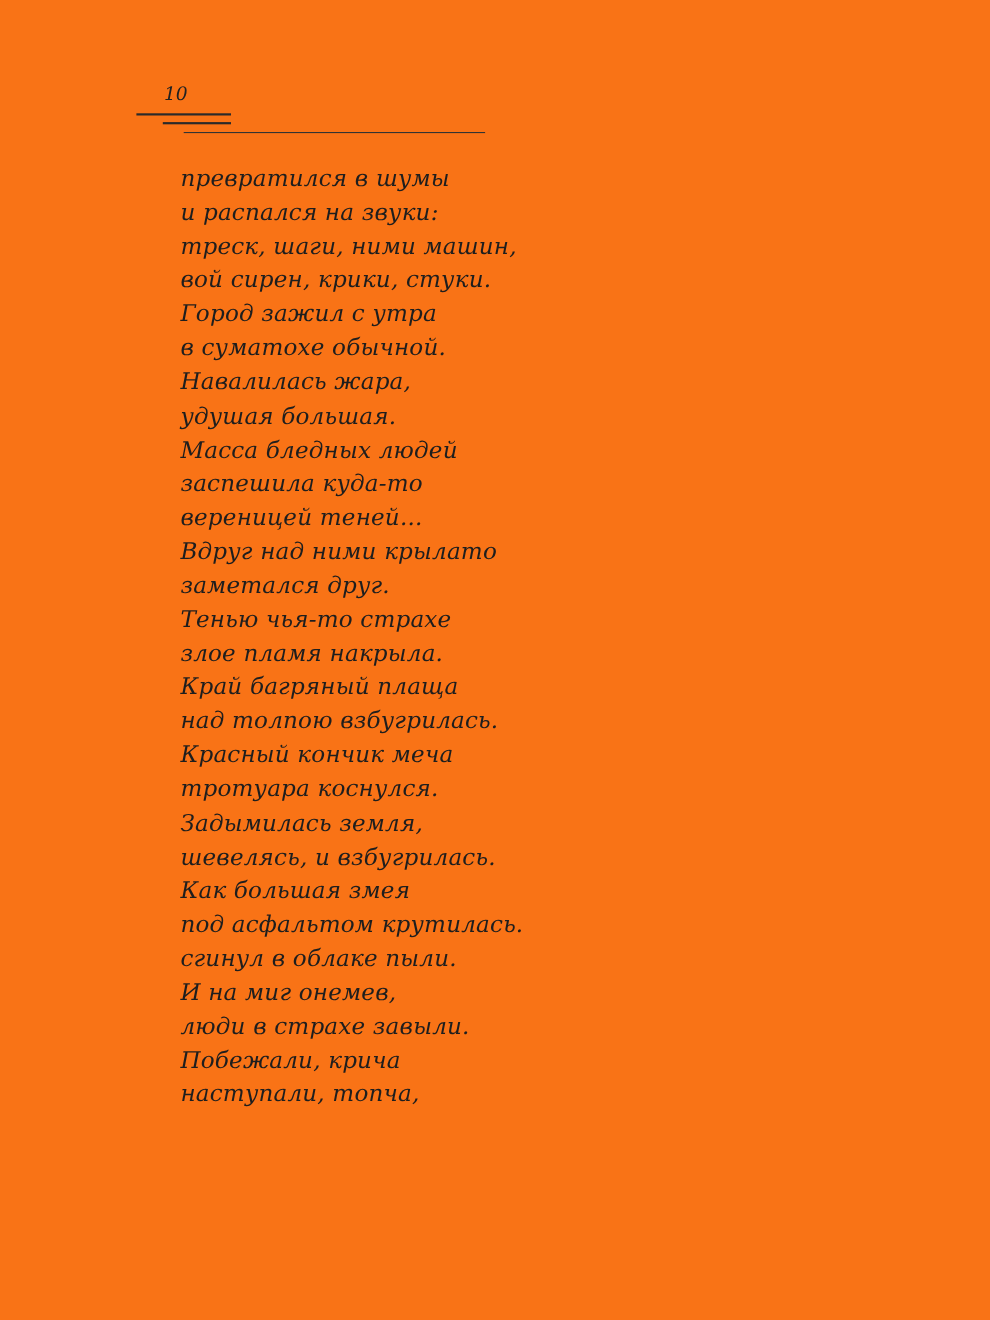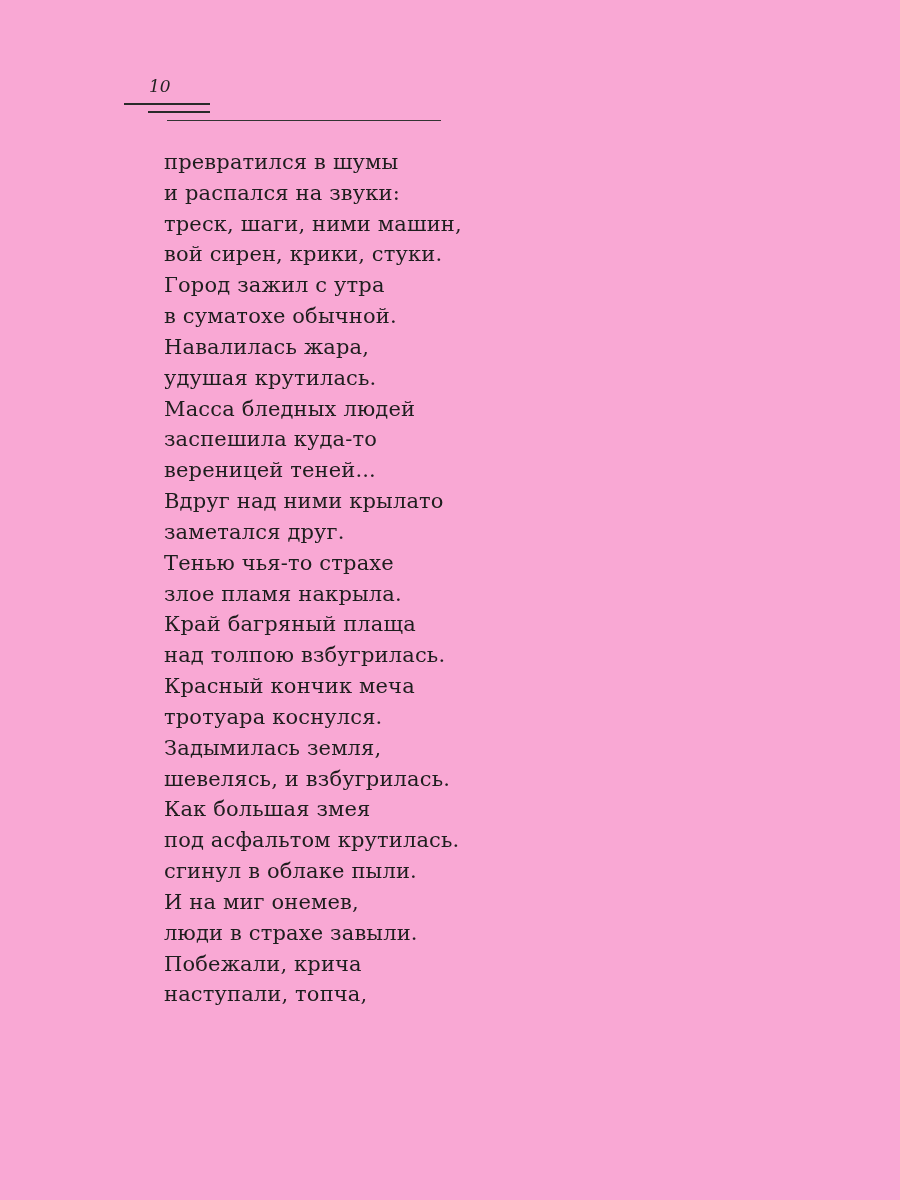--- a/index.html
+++ b/index.html
@@ -12,21 +12,21 @@
       height: 1200px;
       position: relative;
       overflow: hidden;
       font-family: "DejaVu Serif", "Liberation Serif", serif;
       color: #1e1e1e;
     }
     .page {
       position: absolute;
       left: 0; top: 0;
       width: 900px; height: 1200px;
-      background: #f9a8d4;
+      background: #f97316;
     }
     .page-number {
       position: absolute;
       left: 149px;
       top: 76px;
       font-size: 17px;
       font-style: italic;
       line-height: 20px;
       color: #222;
     }
@@ -39,20 +39,21 @@
     .rule-2 { left: 148px; top: 111px; width: 62px; }
     .rule-3 { left: 167px; top: 120px; width: 274px; height: 1.3px; background: #333; }
 
     .poem {
       position: absolute;
       left: 164px;
       top: 147px;
       margin: 0;
       padding: 0;
       list-style: none;
+      font-style: italic;
     }
     .poem-line {
       font-size: 21px;
       line-height: 30.83px;
       height: 30.83px;
       white-space: nowrap;
       letter-spacing: 0.15px;
     }
   </style>
 </head>
@@ -65,21 +66,21 @@
   <div class="rule rule-3"></div>
 
   <ul class="poem">
     <li class="poem-line">превратился в шумы</li>
     <li class="poem-line">и распался на звуки:</li>
     <li class="poem-line">треск, шаги, ними машин,</li>
     <li class="poem-line">вой сирен, крики, стуки.</li>
     <li class="poem-line">Город зажил с утра</li>
     <li class="poem-line">в суматохе обычной.</li>
     <li class="poem-line">Навалилась жара,</li>
-    <li class="poem-line">удушая крутилась.</li>
+    <li class="poem-line">удушая большая.</li>
     <li class="poem-line">Масса бледных людей</li>
     <li class="poem-line">заспешила куда-то</li>
     <li class="poem-line">вереницей теней...</li>
     <li class="poem-line">Вдруг над ними крылато</li>
     <li class="poem-line">заметался друг.</li>
     <li class="poem-line">Тенью чья-то страхе</li>
     <li class="poem-line">злое пламя накрыла.</li>
     <li class="poem-line">Край багряный плаща</li>
     <li class="poem-line">над толпою взбугрилась.</li>
     <li class="poem-line">Красный кончик меча</li>

